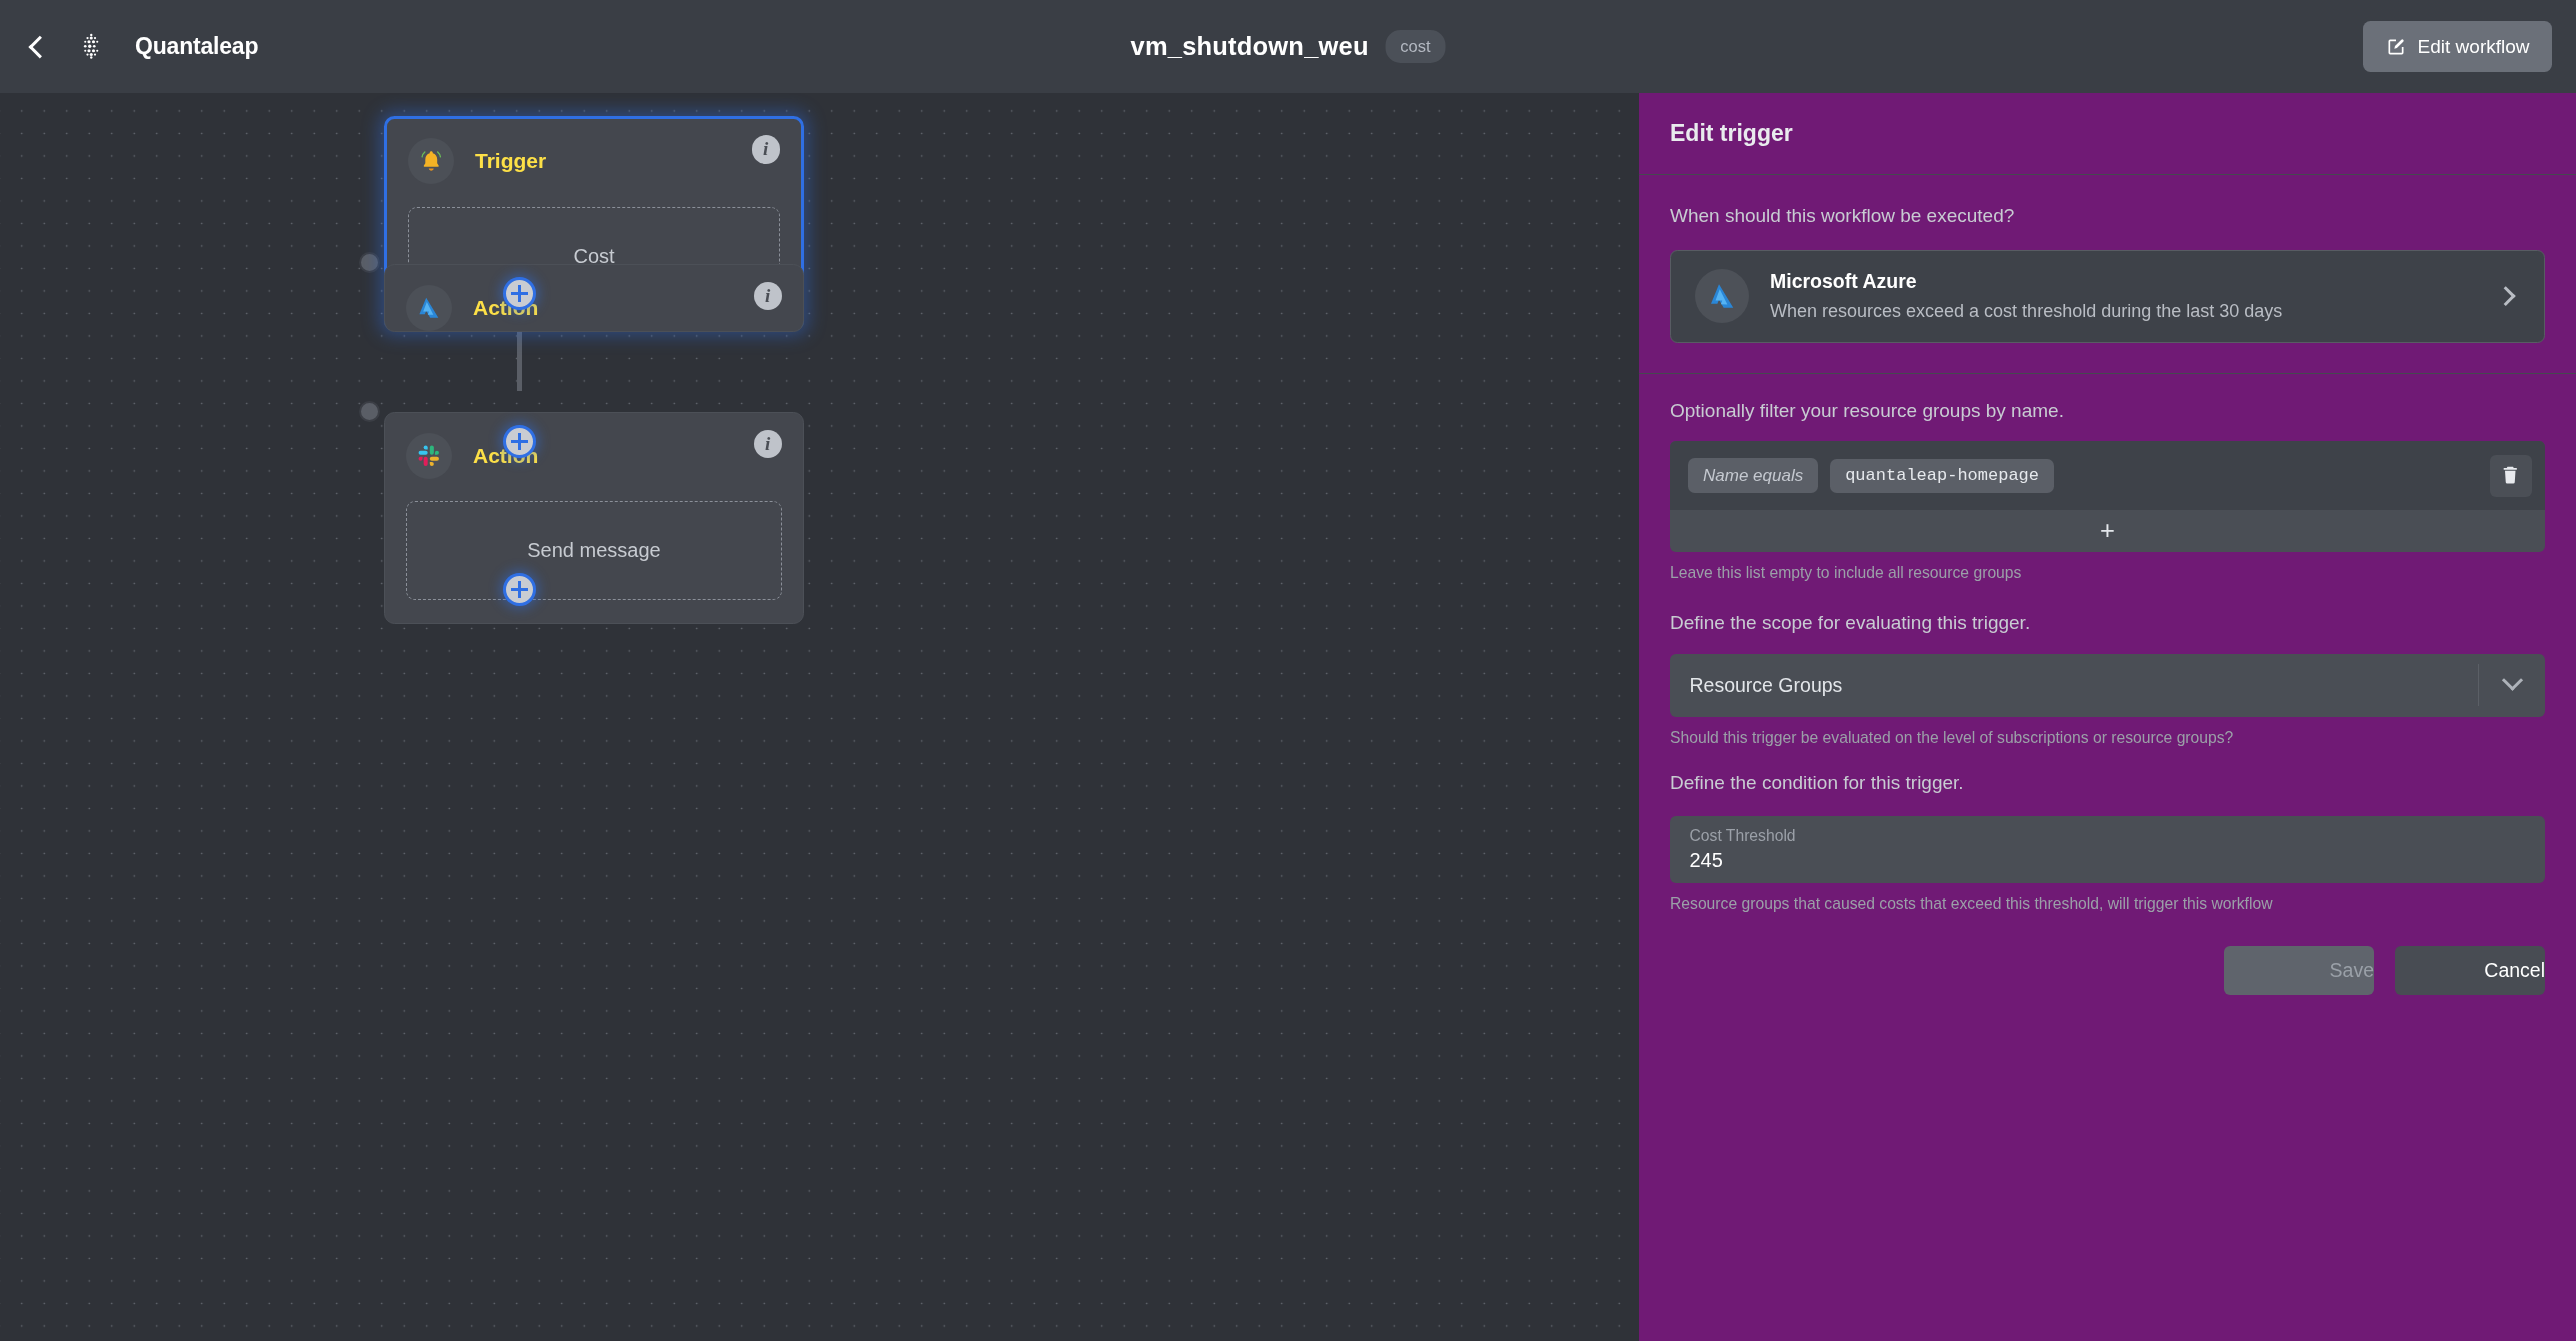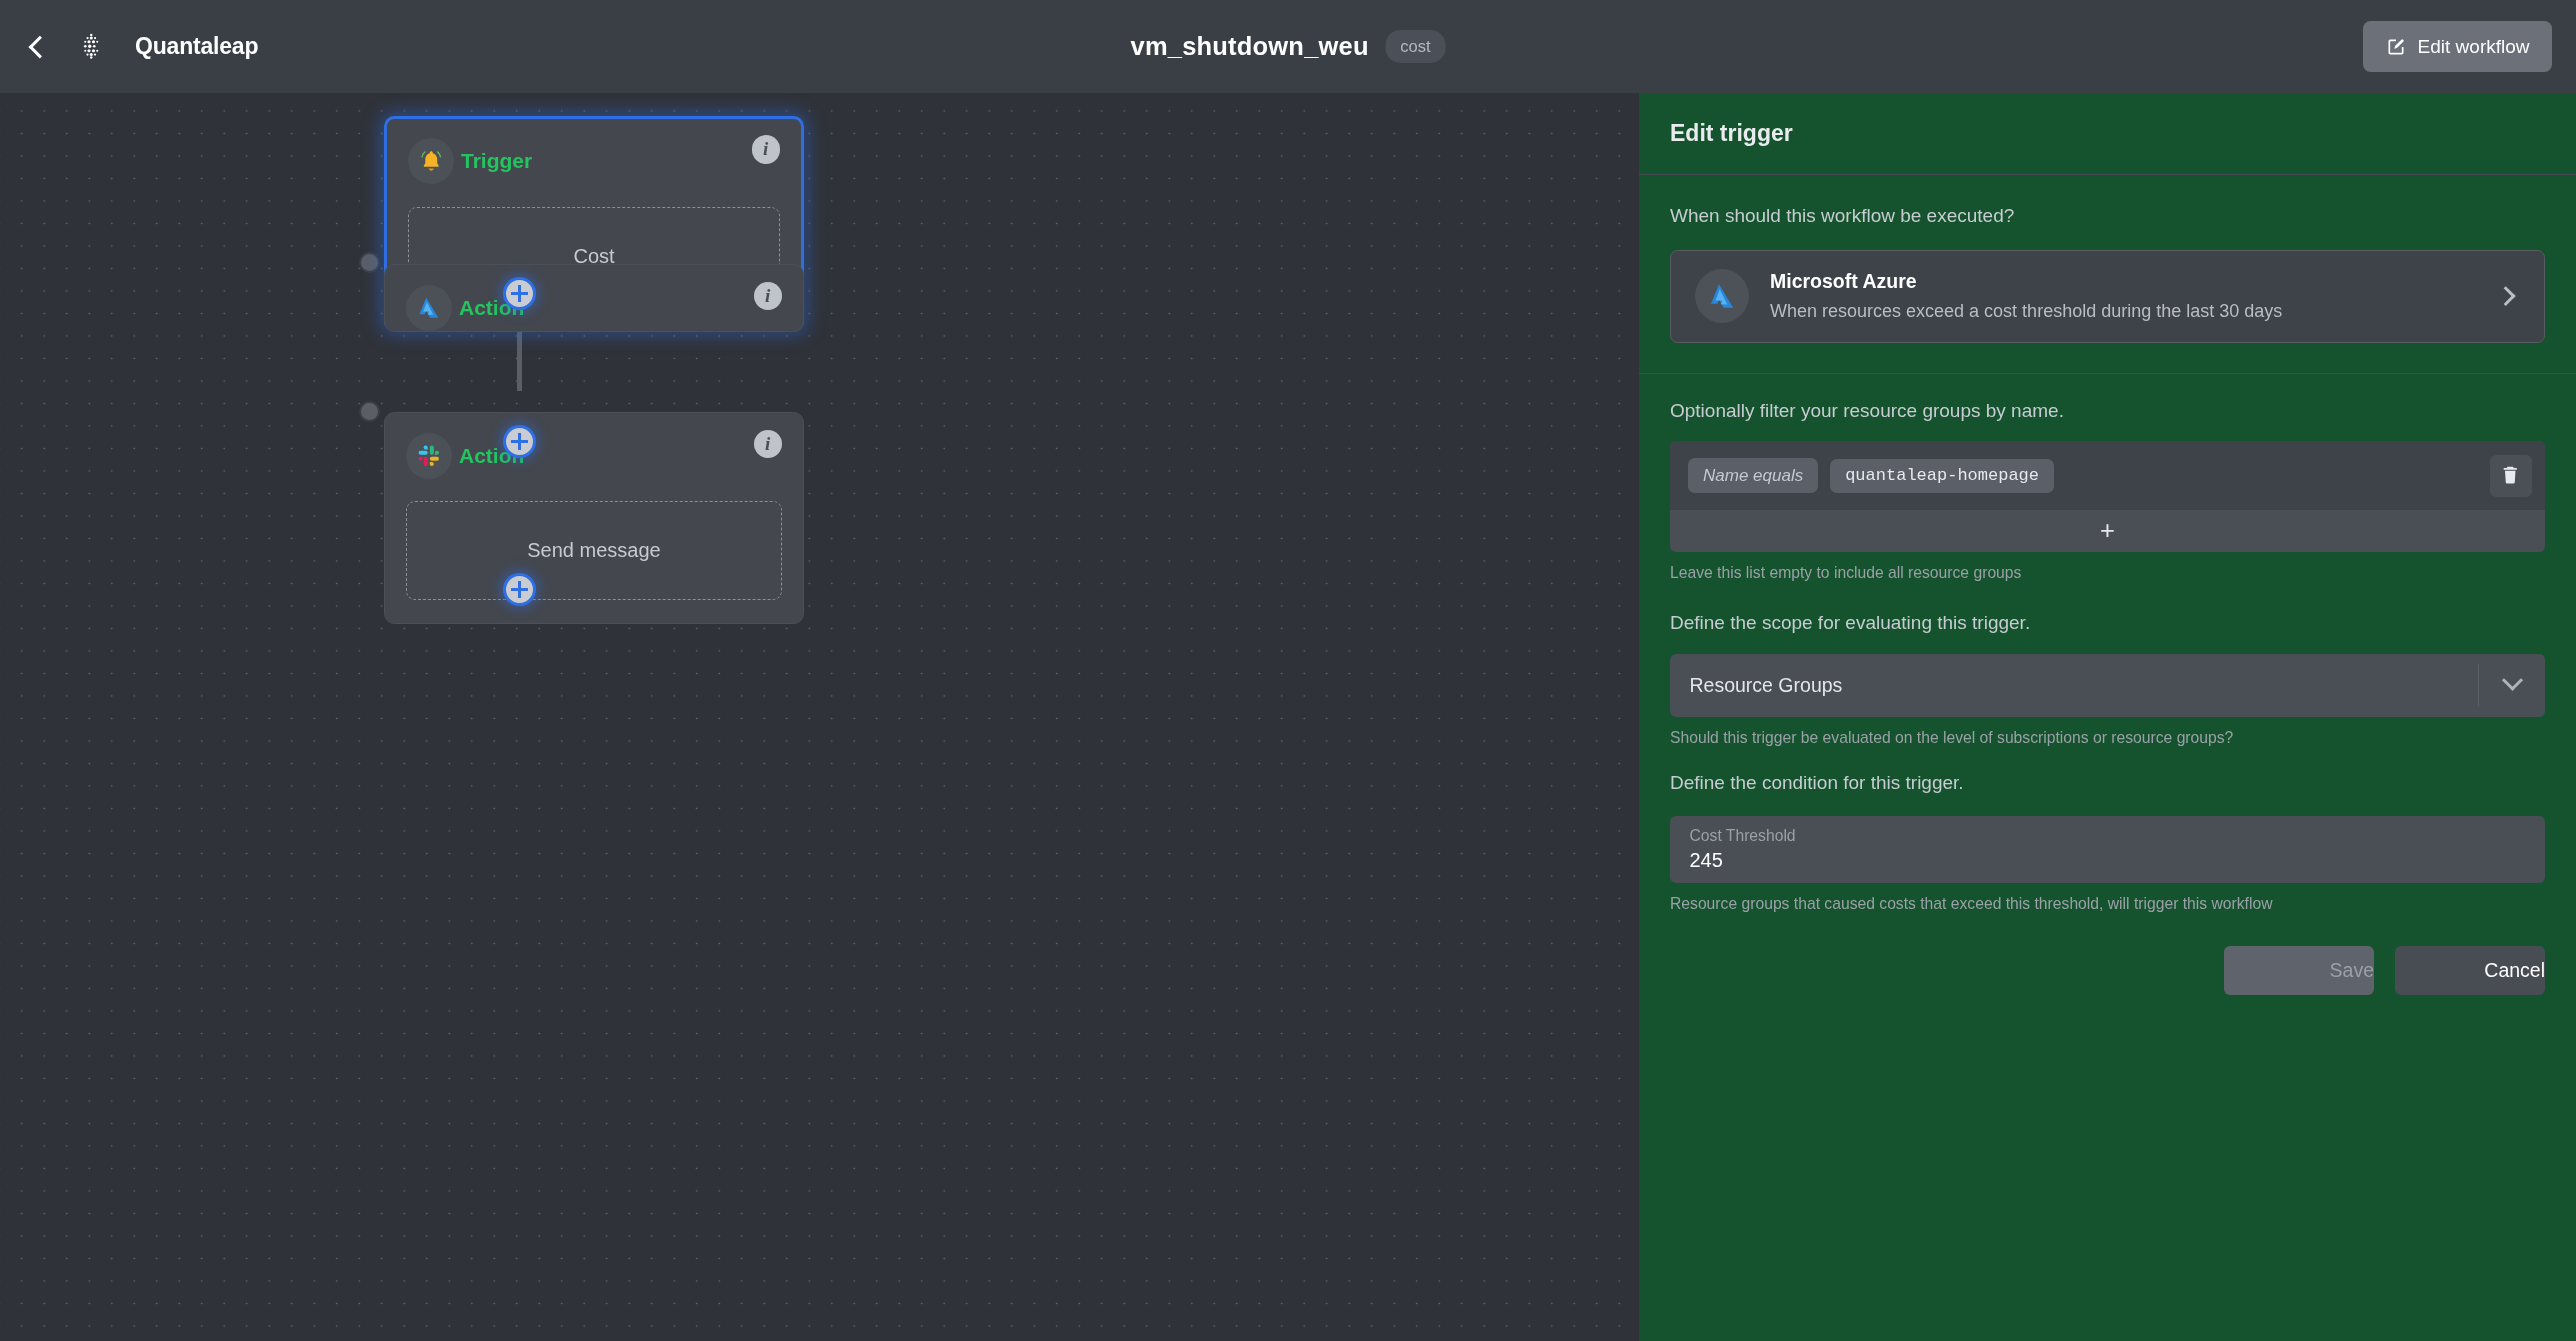--- a/index.html
+++ b/index.html
@@ -64,21 +64,21 @@
   .node.selected {
     border: 3px solid #2f6fe4;
     box-shadow: 0 0 16.5px 4.5px rgba(47,111,228,.40);
   }
   .node-head { display: flex; align-items: center; padding: 19.5px 21px 0 21px; position: relative; }
   .node-avatar {
     width: 46px; height: 46px; border-radius: 50%;
     background: #4c5057;
     display: flex; align-items: center; justify-content: center; flex: none;
   }
-  .node-title { color: #22c55e; font-size: 21px; font-weight: bold; margin-left: 7px; }
+  .node-title { color: #fde047; font-size: 21px; font-weight: bold; margin-left: 21px; }
   .info-icon {
     position: absolute; right: 21px; top: 16.5px;
     width: 28.5px; height: 28.5px; border-radius: 50%;
     background: #bfc3ca; color: #4a4e55;
     font-size: 19px; font-weight: bold; font-style: italic;
     font-family: "Liberation Serif", serif;
     display: flex; align-items: center; justify-content: center; cursor: pointer;
   }
   .node-slot {
     margin: 22.5px 21px 22.5px 21px; height: 99px;
@@ -102,21 +102,21 @@
   }
   .plus-btn::before, .plus-btn::after {
     content: ""; position: absolute; background: #2f6fe4;
   }
   .plus-btn::before { width: 16.5px; height: 3.7px; }
   .plus-btn::after  { width: 3.7px; height: 16.5px; }
   
   #panel {
     position: absolute; left: 1639px; top: 93px;
     width: 937px; height: 1248px;
-    background: #14532d;
+    background: #701a75;
     overflow: hidden;
   }
   #panel-header {
     height: 82px; display: flex; align-items: center;
     padding-left: 31px; border-bottom: 1.5px solid #45494f;
   }
   #panel-title { color: #e9ebee; font-size: 23px; font-weight: bold; }
   .panel-section { padding: 0 31px; }
   .sec-label { color: #c8ccd2; font-size: 19px; }
   .hint { color: #9ba0a8; font-size: 15.7px; }

